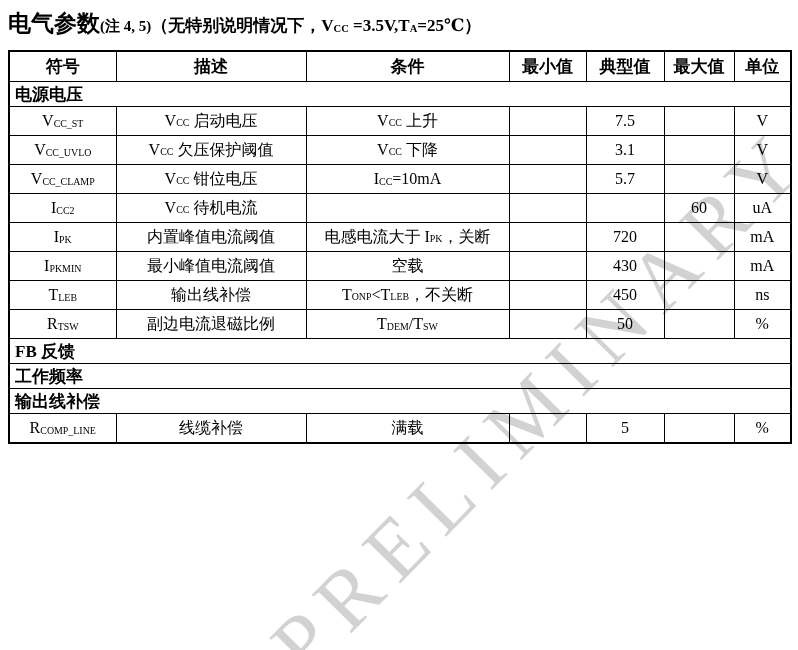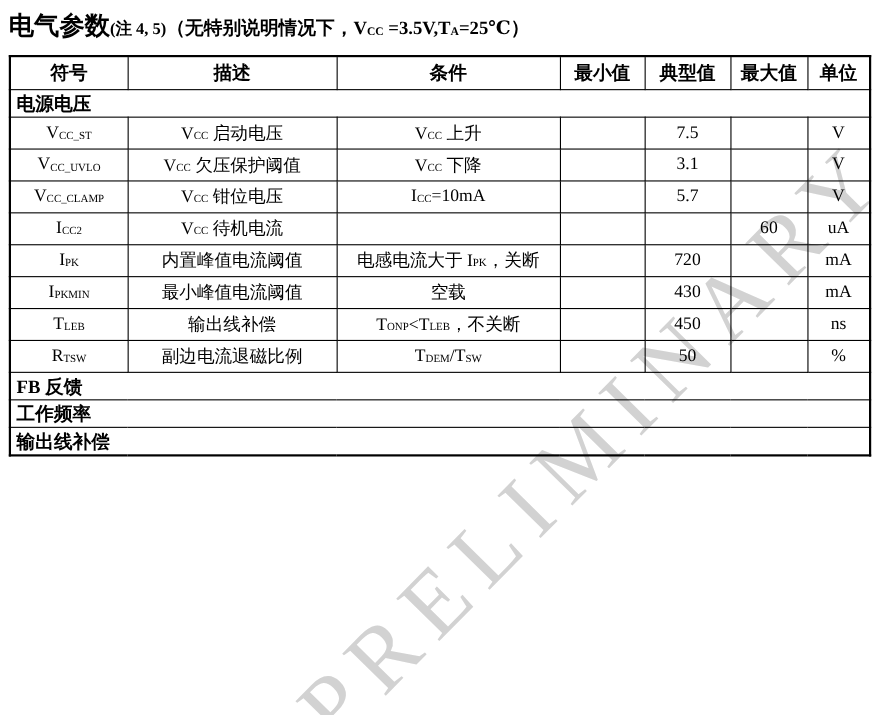--- a/index.html
+++ b/index.html
@@ -192,14 +192,23 @@
       </tr>
       <tr class="section-row">
         <td colspan="7">FB 反馈</td>
       </tr>
       <tr class="section-row">
         <td colspan="7">工作频率</td>
       </tr>
       <tr class="section-row">
         <td colspan="7">输出线补偿</td>
       </tr>
+      <tr class="data-row">
+        <td class="c-symbol">R<sub>COMP_LINE</sub></td>
+        <td class="c-desc">线缆补偿</td>
+        <td class="c-cond">满载</td>
+        <td class="c-min"></td>
+        <td class="c-typ">5</td>
+        <td class="c-max"></td>
+        <td class="c-unit">%</td>
+      </tr>
     </tbody>
 </table>
 
 </body></html>

